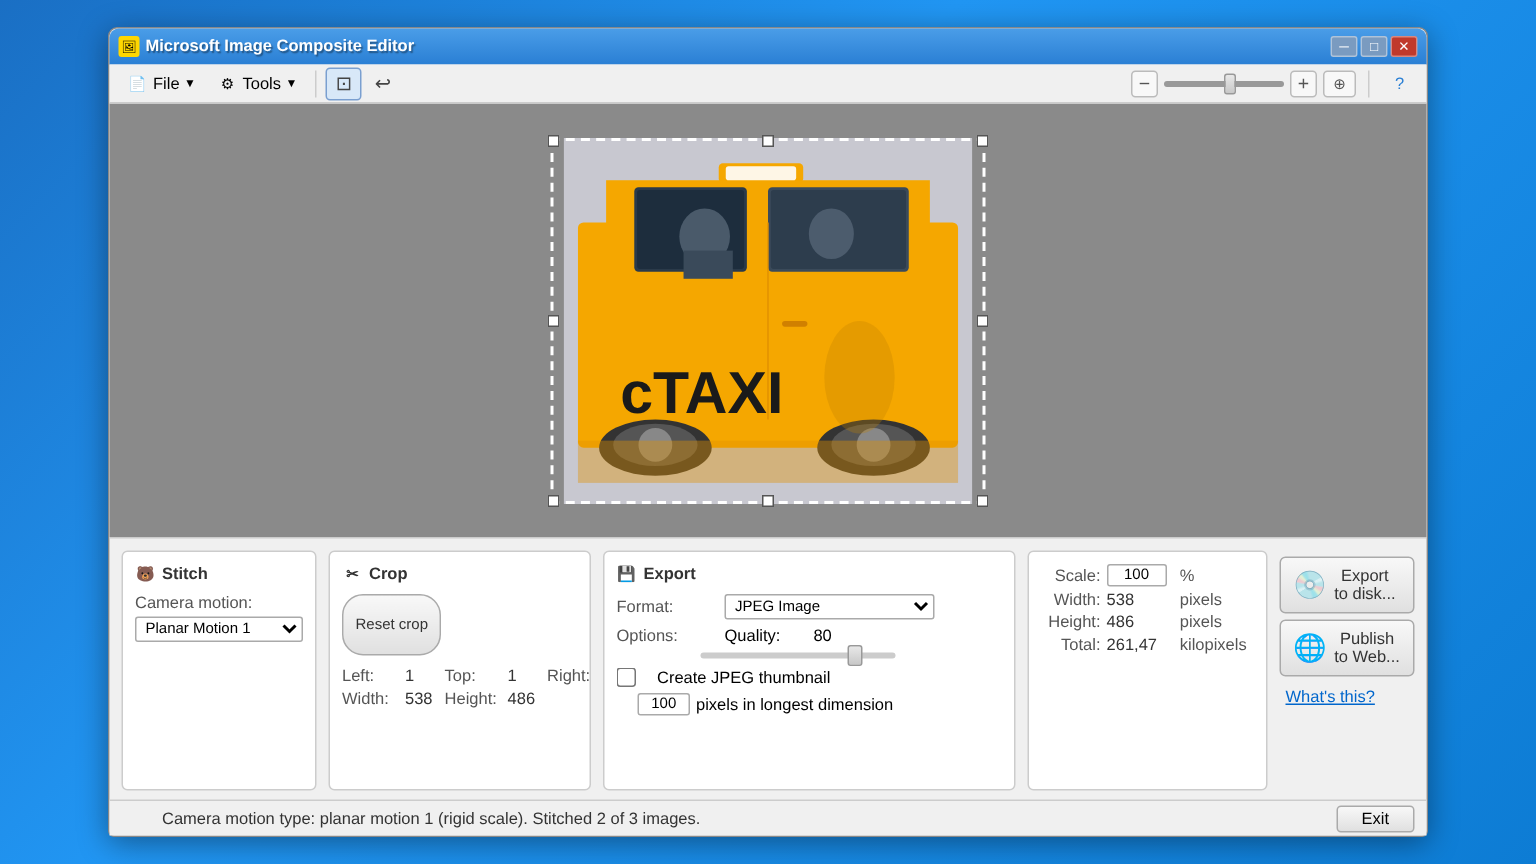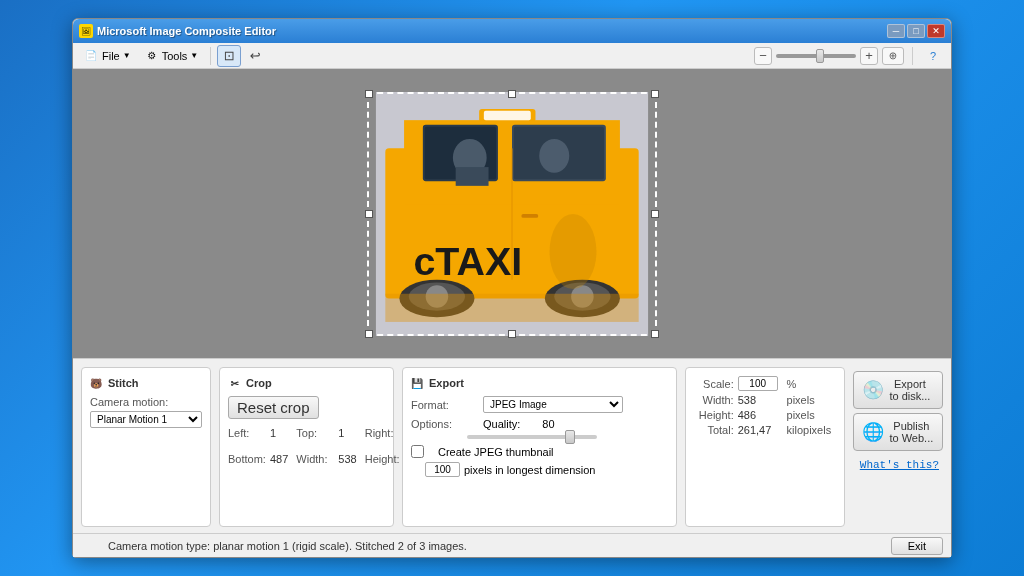--- a/index.html
+++ b/index.html
@@ -241,33 +241,33 @@
       min-width: 175px;
     }
 
     .crop-btns {
       display: flex;
       gap: 4px;
       margin-bottom: 8px;
     }
 
     .btn {
-      padding: 2px 8px;
+      padding: 14px 8px;
       border: 1px solid #aaa;
       background: linear-gradient(to bottom, #f8f8f8, #e0e0e0);
-      border-radius: 3px;
-      font-size: 15px;
+      border-radius: 14px;
+      font-size: 10px;
       cursor: pointer;
       color: #333;
     }
 
     .crop-fields {
       display: grid;
-      grid-template-columns: 1fr 1fr 1fr;
-      gap: 14px 8px;
+      grid-template-columns: 1fr 1fr 1fr 1fr;
+      gap: 3px 8px;
     }
 
     .field-row {
       display: flex;
       align-items: center;
       gap: 4px;
     }
     .field-label {
       color: #555;
       min-width: 38px;
@@ -388,23 +388,22 @@
 
     .action-icon {
       font-size: 18px;
     }
 
     .whats-this {
       color: #0066cc;
       font-size: 11px;
       text-decoration: underline;
       cursor: pointer;
-      text-align: right;
+      text-align: left;
       padding: 4px;
-      font-family: Liberation Mono, monospace;
     }
 
     
     .status-bar {
       background: #f0f0f0;
       border-top: 1px solid #ccc;
       height: 24px;
       display: flex;
       align-items: center;
       justify-content: space-between;

